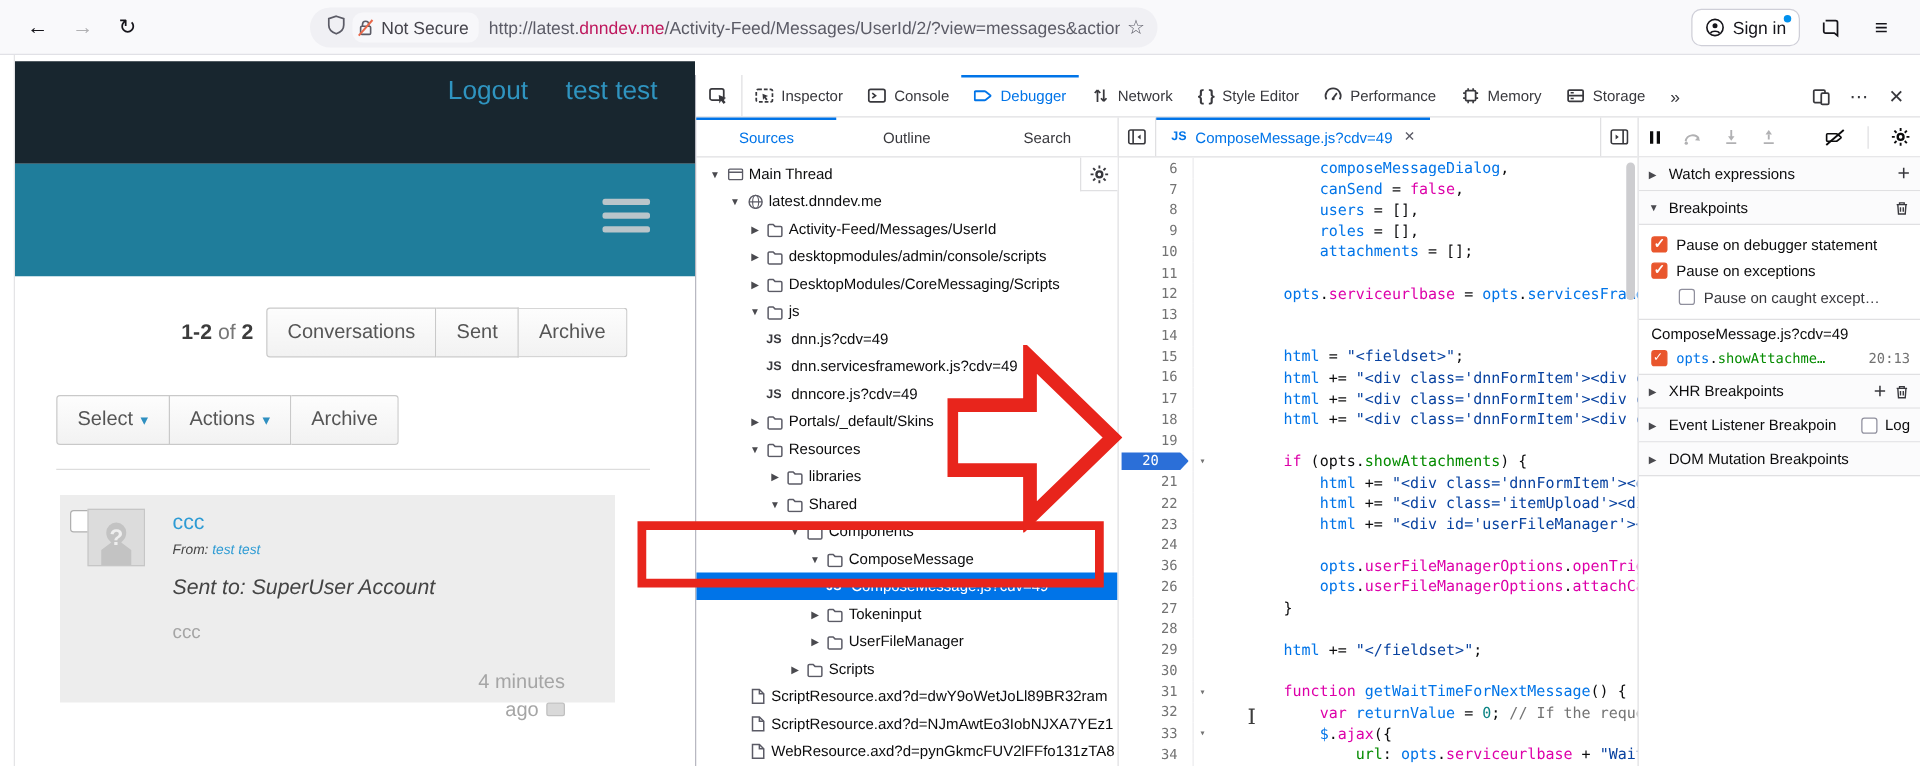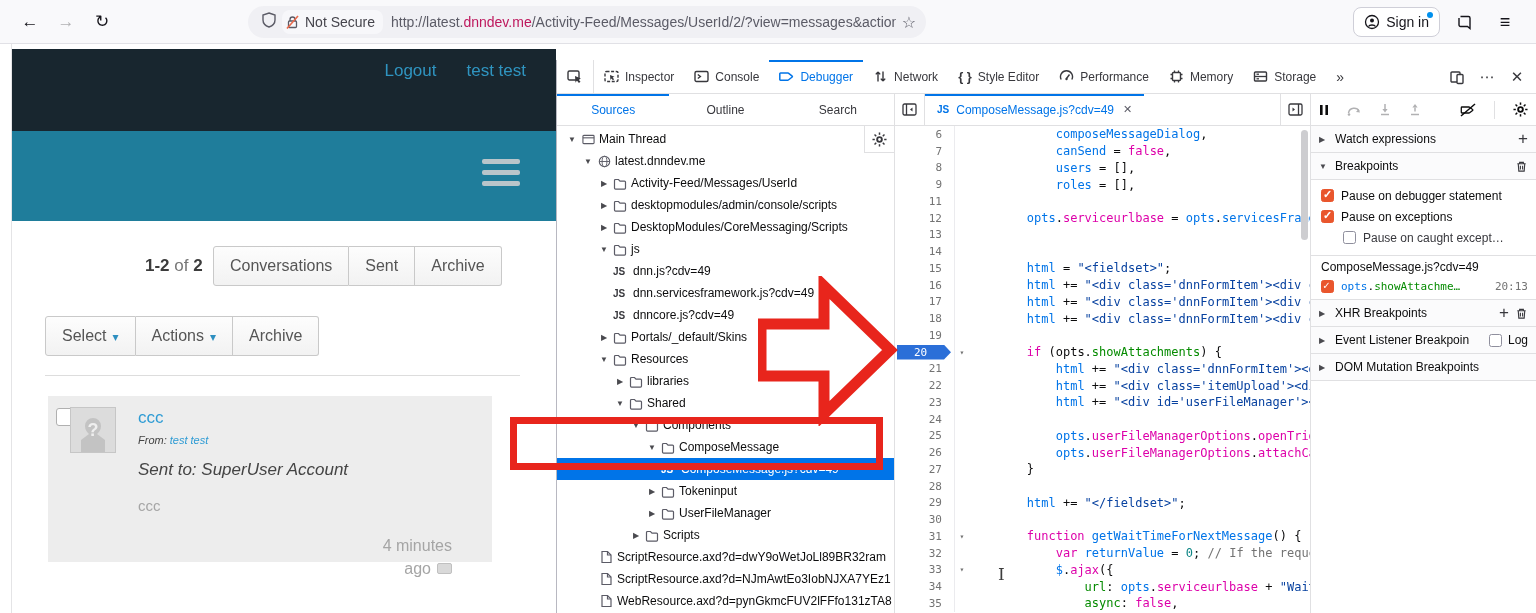--- a/index.html
+++ b/index.html
@@ -23,21 +23,21 @@
   .star{flex:0 0 auto;color:#5b5b66;font-size:16px;margin-left:6px}
   .signin{position:absolute;right:96px;top:7px;height:30px;border:1px solid #cfcfd8;border-radius:8px;background:#fff;display:flex;align-items:center;gap:6px;padding:0 10px;font-size:14px;color:#15141a}
   .signin .dot{position:absolute;right:6px;top:4px;width:6px;height:6px;border-radius:50%;background:#0090ed}
   .lib-btn{position:absolute;right:58px;top:9px;width:26px;height:26px;display:flex;align-items:center;justify-content:center}
   .menu-btn{position:absolute;right:18px;top:9px;width:26px;height:26px;font-size:18px;color:#15141a;text-align:center;line-height:26px}
 
   
   .site{position:absolute;left:0;top:44px;width:556px;height:569px;background:#fff;overflow:hidden}
   .site-edge{position:absolute;left:11px;top:0;bottom:0;width:1px;background:#e4e4e6}
   .topbar{position:absolute;left:12px;right:0;top:5px;height:82px;background:#18262f;display:flex;justify-content:flex-end;align-items:flex-start;gap:30px;padding:12px 30px 0 0}
-  .topbar a{color:#2f94c0;font-size:17px;text-decoration:none}
+  .topbar a{color:#2f94c0;font-size:21px;text-decoration:none}
   .tealbar{position:absolute;left:12px;right:0;top:87px;height:90px;background:#1f7d9b}
   .logo{position:absolute;left:30px;top:10px}
   .site-burger{position:absolute;right:36px;top:28px;width:38px}
   .site-burger i{display:block;height:5px;background:#b9c5ca;border-radius:2px;margin-bottom:6px}
   .pager{position:absolute;left:145px;top:201px;height:42px;line-height:42px;font-size:17px;color:#777}
   .pager b{color:#3c3c3c}
   .btn-group{position:absolute;display:flex}
   .sbtn{height:40px;line-height:38px;padding:0 16px;font-size:16px;color:#555;background:linear-gradient(#fdfdfd,#f2f2f2);border:1px solid #c9c9c9;border-left-width:0;white-space:nowrap}
   .btn-group .sbtn:first-child{border-left-width:1px;border-radius:3px 0 0 3px}
   .btn-group .sbtn:last-child{border-radius:0 3px 3px 0}
@@ -553,35 +553,36 @@
                 <line x1="10.5" y1="1" x2="10.5" y2="12" stroke="#38383d" stroke-width="1.3"></line>
                 <path d="M4.5 4.5 l2.5 2 -2.5 2z" fill="#38383d"></path>
               </svg>
           </div>
         </div>
         <div class="ed-body" id="code">
             <div class="crow"><div class="gut">6</div><span class="fold"></span><span class="ctext"><span class="tk-d">            </span><span class="tk-v">composeMessageDialog</span><span class="tk-d">,</span></span></div>
             <div class="crow"><div class="gut">7</div><span class="fold"></span><span class="ctext"><span class="tk-d">            </span><span class="tk-v">canSend</span><span class="tk-d"> = </span><span class="tk-k">false</span><span class="tk-d">,</span></span></div>
             <div class="crow"><div class="gut">8</div><span class="fold"></span><span class="ctext"><span class="tk-d">            </span><span class="tk-v">users</span><span class="tk-d"> = [],</span></span></div>
             <div class="crow"><div class="gut">9</div><span class="fold"></span><span class="ctext"><span class="tk-d">            </span><span class="tk-v">roles</span><span class="tk-d"> = [],</span></span></div>
+            <div class="crow"><div class="gut">10</div><span class="fold"></span><span class="ctext"><span class="tk-d">            </span><span class="tk-v">attachments</span><span class="tk-d"> = [];</span></span></div>
             <div class="crow"><div class="gut">11</div><span class="fold"></span><span class="ctext"></span></div>
             <div class="crow"><div class="gut">12</div><span class="fold"></span><span class="ctext"><span class="tk-d">        </span><span class="tk-v">opts</span><span class="tk-d">.</span><span class="tk-p">serviceurlbase</span><span class="tk-d"> = </span><span class="tk-v">opts</span><span class="tk-d">.</span><span class="tk-v">servicesFrame</span></span></div>
             <div class="crow"><div class="gut">13</div><span class="fold"></span><span class="ctext"></span></div>
             <div class="crow"><div class="gut">14</div><span class="fold"></span></div>
             <div class="crow"><div class="gut">15</div><span class="fold"></span><span class="ctext"><span class="tk-d">        </span><span class="tk-v">html</span><span class="tk-d"> = </span><span class="tk-s">"&lt;fieldset&gt;"</span><span class="tk-d">;</span></span></div>
             <div class="crow"><div class="gut">16</div><span class="fold"></span><span class="ctext"><span class="tk-d">        </span><span class="tk-v">html</span><span class="tk-d"> += </span><span class="tk-s">"&lt;div class='dnnFormItem'&gt;&lt;div c</span></span></div>
             <div class="crow"><div class="gut">17</div><span class="fold"></span><span class="ctext"><span class="tk-d">        </span><span class="tk-v">html</span><span class="tk-d"> += </span><span class="tk-s">"&lt;div class='dnnFormItem'&gt;&lt;div c</span></span></div>
             <div class="crow"><div class="gut">18</div><span class="fold"></span><span class="ctext"><span class="tk-d">        </span><span class="tk-v">html</span><span class="tk-d"> += </span><span class="tk-s">"&lt;div class='dnnFormItem'&gt;&lt;div c</span></span></div>
             <div class="crow"><div class="gut">19</div><span class="fold"></span><span class="ctext"></span></div>
             <div class="crow"><div class="gut"><div class="bp-tag">20</div></div><span class="fold">▾</span><span class="ctext"><span class="tk-d">        </span><span class="tk-k">if</span><span class="tk-d"> (</span><span class="tk-d">opts</span><span class="tk-d">.</span><span class="tk-g">showAttachments</span><span class="tk-d">) {</span></span></div>
             <div class="crow"><div class="gut">21</div><span class="fold"></span><span class="ctext"><span class="tk-d">            </span><span class="tk-v">html</span><span class="tk-d"> += </span><span class="tk-s">"&lt;div class='dnnFormItem'&gt;&lt;d</span></span></div>
             <div class="crow"><div class="gut">22</div><span class="fold"></span><span class="ctext"><span class="tk-d">            </span><span class="tk-v">html</span><span class="tk-d"> += </span><span class="tk-s">"&lt;div class='itemUpload'&gt;&lt;di</span></span></div>
             <div class="crow"><div class="gut">23</div><span class="fold"></span><span class="ctext"><span class="tk-d">            </span><span class="tk-v">html</span><span class="tk-d"> += </span><span class="tk-s">"&lt;div id='userFileManager'&gt;&lt;</span></span></div>
             <div class="crow"><div class="gut">24</div><span class="fold"></span><span class="ctext"></span></div>
-            <div class="crow"><div class="gut">25</div><span class="fold"></span><span class="ctext"><span class="tk-d">            </span><span class="tk-v">opts</span><span class="tk-d">.</span><span class="tk-p">userFileManagerOptions</span><span class="tk-d">.</span><span class="tk-p">openTrig</span></span></div>
+            <div class="crow"><div class="gut">36</div><span class="fold"></span><span class="ctext"><span class="tk-d">            </span><span class="tk-v">opts</span><span class="tk-d">.</span><span class="tk-p">userFileManagerOptions</span><span class="tk-d">.</span><span class="tk-p">openTrig</span></span></div>
             <div class="crow"><div class="gut">26</div><span class="fold"></span><span class="ctext"><span class="tk-d">            </span><span class="tk-v">opts</span><span class="tk-d">.</span><span class="tk-p">userFileManagerOptions</span><span class="tk-d">.</span><span class="tk-p">attachCa</span></span></div>
             <div class="crow"><div class="gut">27</div><span class="fold"></span><span class="ctext"><span class="tk-d">        }</span></span></div>
             <div class="crow"><div class="gut">28</div><span class="fold"></span><span class="ctext"></span></div>
             <div class="crow"><div class="gut">29</div><span class="fold"></span><span class="ctext"><span class="tk-d">        </span><span class="tk-v">html</span><span class="tk-d"> += </span><span class="tk-s">"&lt;/fieldset&gt;"</span><span class="tk-d">;</span></span></div>
             <div class="crow"><div class="gut">30</div><span class="fold"></span><span class="ctext"></span></div>
             <div class="crow"><div class="gut">31</div><span class="fold">▾</span><span class="ctext"><span class="tk-d">        </span><span class="tk-k">function</span><span class="tk-d"> </span><span class="tk-v">getWaitTimeForNextMessage</span><span class="tk-d">() {</span></span></div>
             <div class="crow"><div class="gut">32</div><span class="fold"></span><span class="ctext"><span class="tk-d">            </span><span class="tk-k">var</span><span class="tk-d"> </span><span class="tk-v">returnValue</span><span class="tk-d"> = </span><span class="tk-n">0</span><span class="tk-d">; </span><span class="tk-c">// If the reque</span></span></div>
             <div class="crow"><div class="gut">33</div><span class="fold">▾</span><span class="ctext"><span class="tk-d">            </span><span class="tk-v">$</span><span class="tk-d">.</span><span class="tk-p">ajax</span><span class="tk-d">({</span></span></div>
             <div class="crow"><div class="gut">34</div><span class="fold"></span><span class="ctext"><span class="tk-d">                </span><span class="tk-g">url</span><span class="tk-d">: </span><span class="tk-v">opts</span><span class="tk-d">.</span><span class="tk-p">serviceurlbase</span><span class="tk-d"> + </span><span class="tk-s">"Wait</span></span></div>
             <div class="crow"><div class="gut">35</div><span class="fold"></span><span class="ctext"><span class="tk-d">                </span><span class="tk-g">async</span><span class="tk-d">: </span><span class="tk-k">false</span><span class="tk-d">,</span></span></div>

